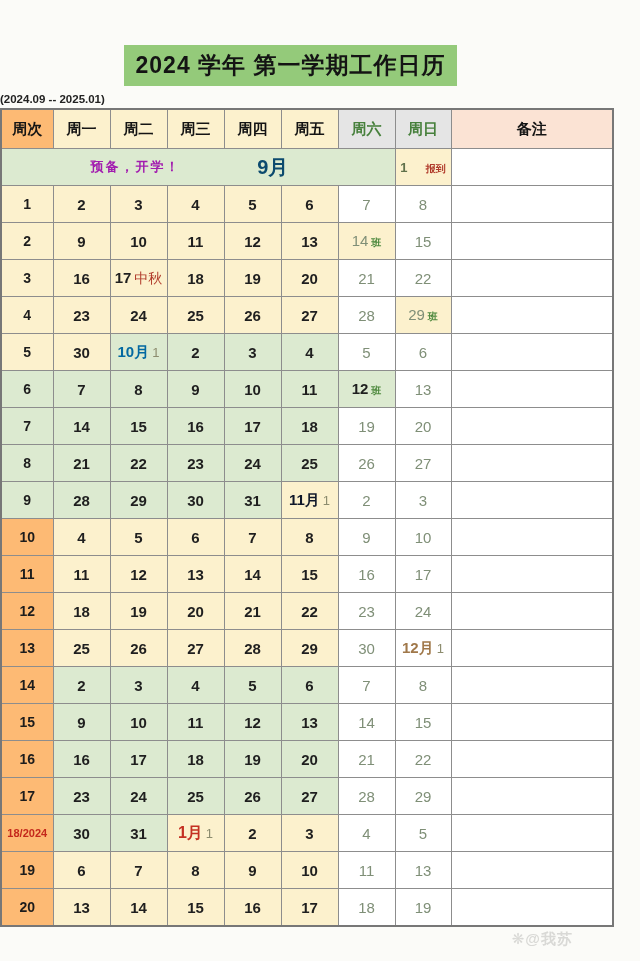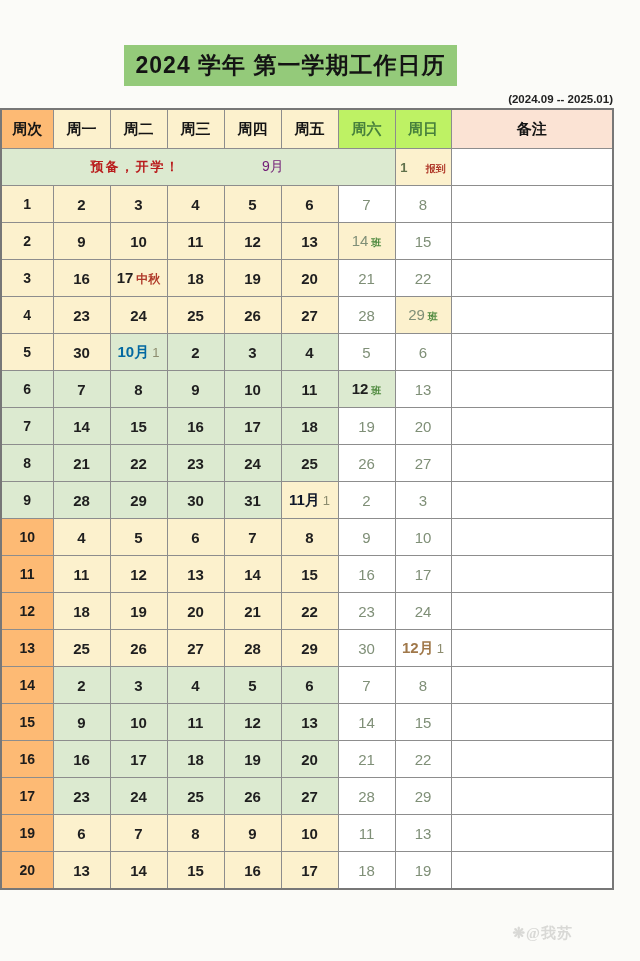--- a/index.html
+++ b/index.html
@@ -1,50 +1,50 @@
 <!DOCTYPE html>
 <html><head>
 <meta charset="utf-8">
 <style>
   html,body{margin:0;padding:0;}
   body{width:640px;height:961px;background:#fbfbf8;font-family:"Liberation Sans","DejaVu Sans",sans-serif;position:relative;overflow:hidden;}
   .page{width:581px;height:961px;position:relative;}
   .title-wrap{padding-top:45px;text-align:center;}
   .title-hl{display:inline-block;background:#94ca7a;color:#141414;font-size:23px;font-weight:700;padding:5px 12px;letter-spacing:1px;}
-  .subtitle{width:613px;margin:7px auto 0;text-align:right;font-size:11.5px;color:#222;font-weight:600;}
+  .subtitle{width:613px;margin:7px auto 0;text-align:left;font-size:11.5px;color:#222;font-weight:600;}
   table.cal{width:613px;margin:3px auto 0;border-collapse:collapse;table-layout:fixed;}
   table.cal th,table.cal td{border:1px solid #8d8d8d;text-align:center;vertical-align:middle;padding:0;overflow:hidden;}
   table.cal{border:2px solid #777;}
   th{height:38px;font-size:15px;font-weight:700;color:#141414;}
   td{height:36px;font-size:15px;}
   .bg-c{background:#fcf1cd;}
   .bg-g{background:#dcead0;}
   .bg-w{background:#ffffff;}
   .bg-b{background:#fdba74;}
   .bg-p{background:#fbe3d4;margin-left:44px;}
-  .bg-hg{background:#bef264;}
+  .bg-hg{background:#e5e5e5;}
   th.wkend-h{color:#47803c;}
   td.wk{font-weight:700;color:#1c1c1c;font-size:14px;}
   td.wk-red{color:#c4281c;font-size:11px;font-weight:700;}
   td.day span + span{margin-left:3px;}
   .s-n{color:#1f1f1f;font-weight:700;}
   .s-e{color:#7f8f77;font-weight:400;}
   .s-bn{color:#4f8a3f;font-size:10px;font-weight:600;}
-  .s-fest{color:#b03a2a;font-size:12px;font-weight:700;margin-top:27px;}
+  .s-fest{color:#b03a2a;font-size:14px;font-weight:400;margin-top:27px;}
   .s-m10{color:#0369a1;font-weight:700;}
   .s-m11{color:#0f172a;font-weight:700;}
   .s-m12{color:#a0784a;font-weight:700;}
   .s-m1{color:#c43022;font-weight:700;font-size:16px;}
   .s-a1{color:#8c8c6e;font-weight:400;font-size:13px;}
   .sep-cell{position:relative;}
-  .sep-note{position:absolute;left:34%;top:50%;transform:translate(-50%,-50%);font-size:13px;font-weight:700;color:#b91c1c;letter-spacing:2px;white-space:nowrap;}
-  .sep-month{position:absolute;left:69%;top:50%;transform:translate(-50%,-50%);font-size:14px;font-weight:400;color:#701a75;white-space:nowrap;}
+  .sep-note{position:absolute;left:34%;top:50%;transform:translate(-50%,-50%);font-size:13px;font-weight:700;color:#a21caf;letter-spacing:2px;white-space:nowrap;}
+  .sep-month{position:absolute;left:69%;top:50%;transform:translate(-50%,-50%);font-size:20px;font-weight:700;color:#0c4a6e;white-space:nowrap;}
   .sep-sun .num{color:#60714b;font-size:13px;font-weight:600;}
   .sep-sun .tag{color:#b03a2a;font-size:10px;font-weight:700;margin-left:14px;}
-  .watermark{position:absolute;right:8px;bottom:18px;font-size:15px;font-weight:700;color:#d9d9d6;letter-spacing:1px;user-select:none;font-family:Liberation Serif, serif;}
+  .watermark{position:absolute;right:8px;bottom:12px;font-size:15px;font-weight:700;color:#d9d9d6;letter-spacing:1px;user-select:none;}
 </style>
 </head>
 <body>
 
 <div class="page">
 
   <div class="title-wrap">
     <span class="title-hl">2024 学年  第一学期工作日历</span>
   </div>
 
@@ -268,20 +268,31 @@
           <td class="day bg-g"><span class="s-n">23</span></td>
           <td class="day bg-g"><span class="s-n">24</span></td>
           <td class="day bg-g"><span class="s-n">25</span></td>
           <td class="day bg-g"><span class="s-n">26</span></td>
           <td class="day bg-g"><span class="s-n">27</span></td>
           <td class="day bg-w"><span class="s-e">28</span></td>
           <td class="day bg-w"><span class="s-e">29</span></td>
           <td class="remark bg-w"></td>
         </tr>
         <tr>
+          <td class="wk bg-b wk-red">18/2024</td>
+          <td class="day bg-g"><span class="s-n">30</span></td>
+          <td class="day bg-g"><span class="s-n">31</span></td>
+          <td class="day bg-c"><span class="s-m1">1月</span><span class="s-a1">1</span></td>
+          <td class="day bg-c"><span class="s-n">2</span></td>
+          <td class="day bg-c"><span class="s-n">3</span></td>
+          <td class="day bg-w"><span class="s-e">4</span></td>
+          <td class="day bg-w"><span class="s-e">5</span></td>
+          <td class="remark bg-w"></td>
+        </tr>
+        <tr>
           <td class="wk bg-b">19</td>
           <td class="day bg-c"><span class="s-n">6</span></td>
           <td class="day bg-c"><span class="s-n">7</span></td>
           <td class="day bg-c"><span class="s-n">8</span></td>
           <td class="day bg-c"><span class="s-n">9</span></td>
           <td class="day bg-c"><span class="s-n">10</span></td>
           <td class="day bg-w"><span class="s-e">11</span></td>
           <td class="day bg-w"><span class="s-e">13</span></td>
           <td class="remark bg-w"></td>
         </tr>

